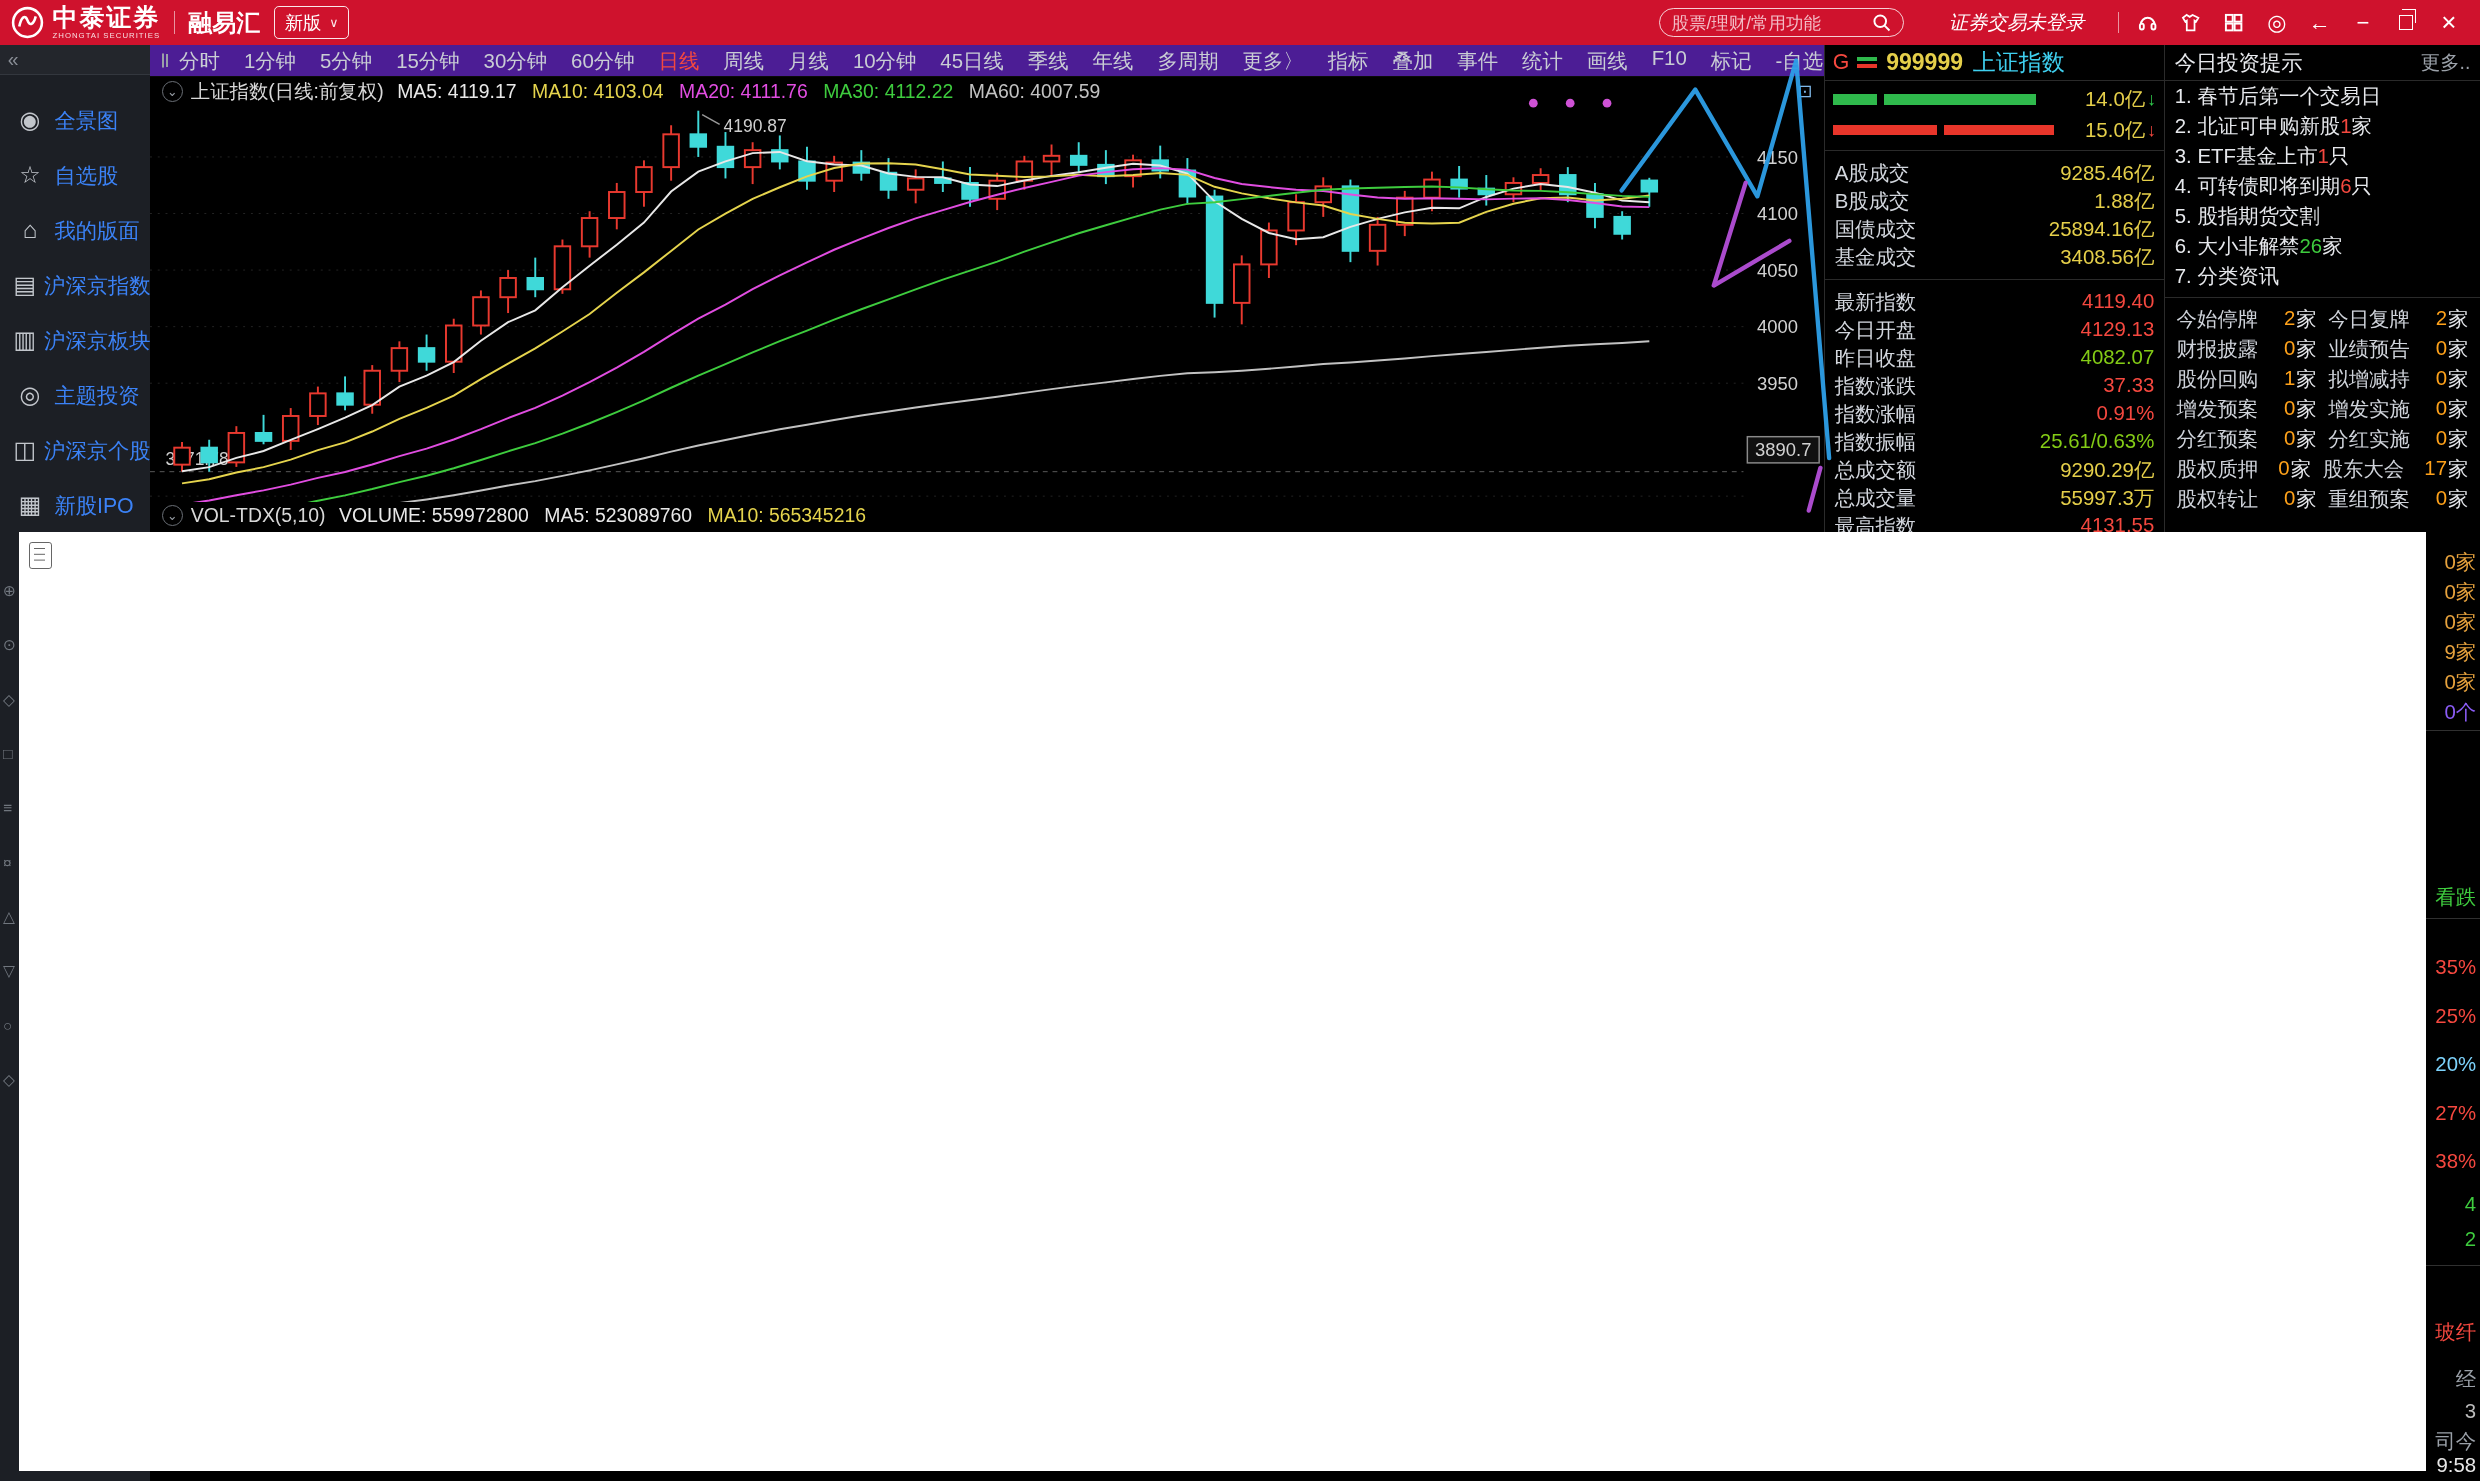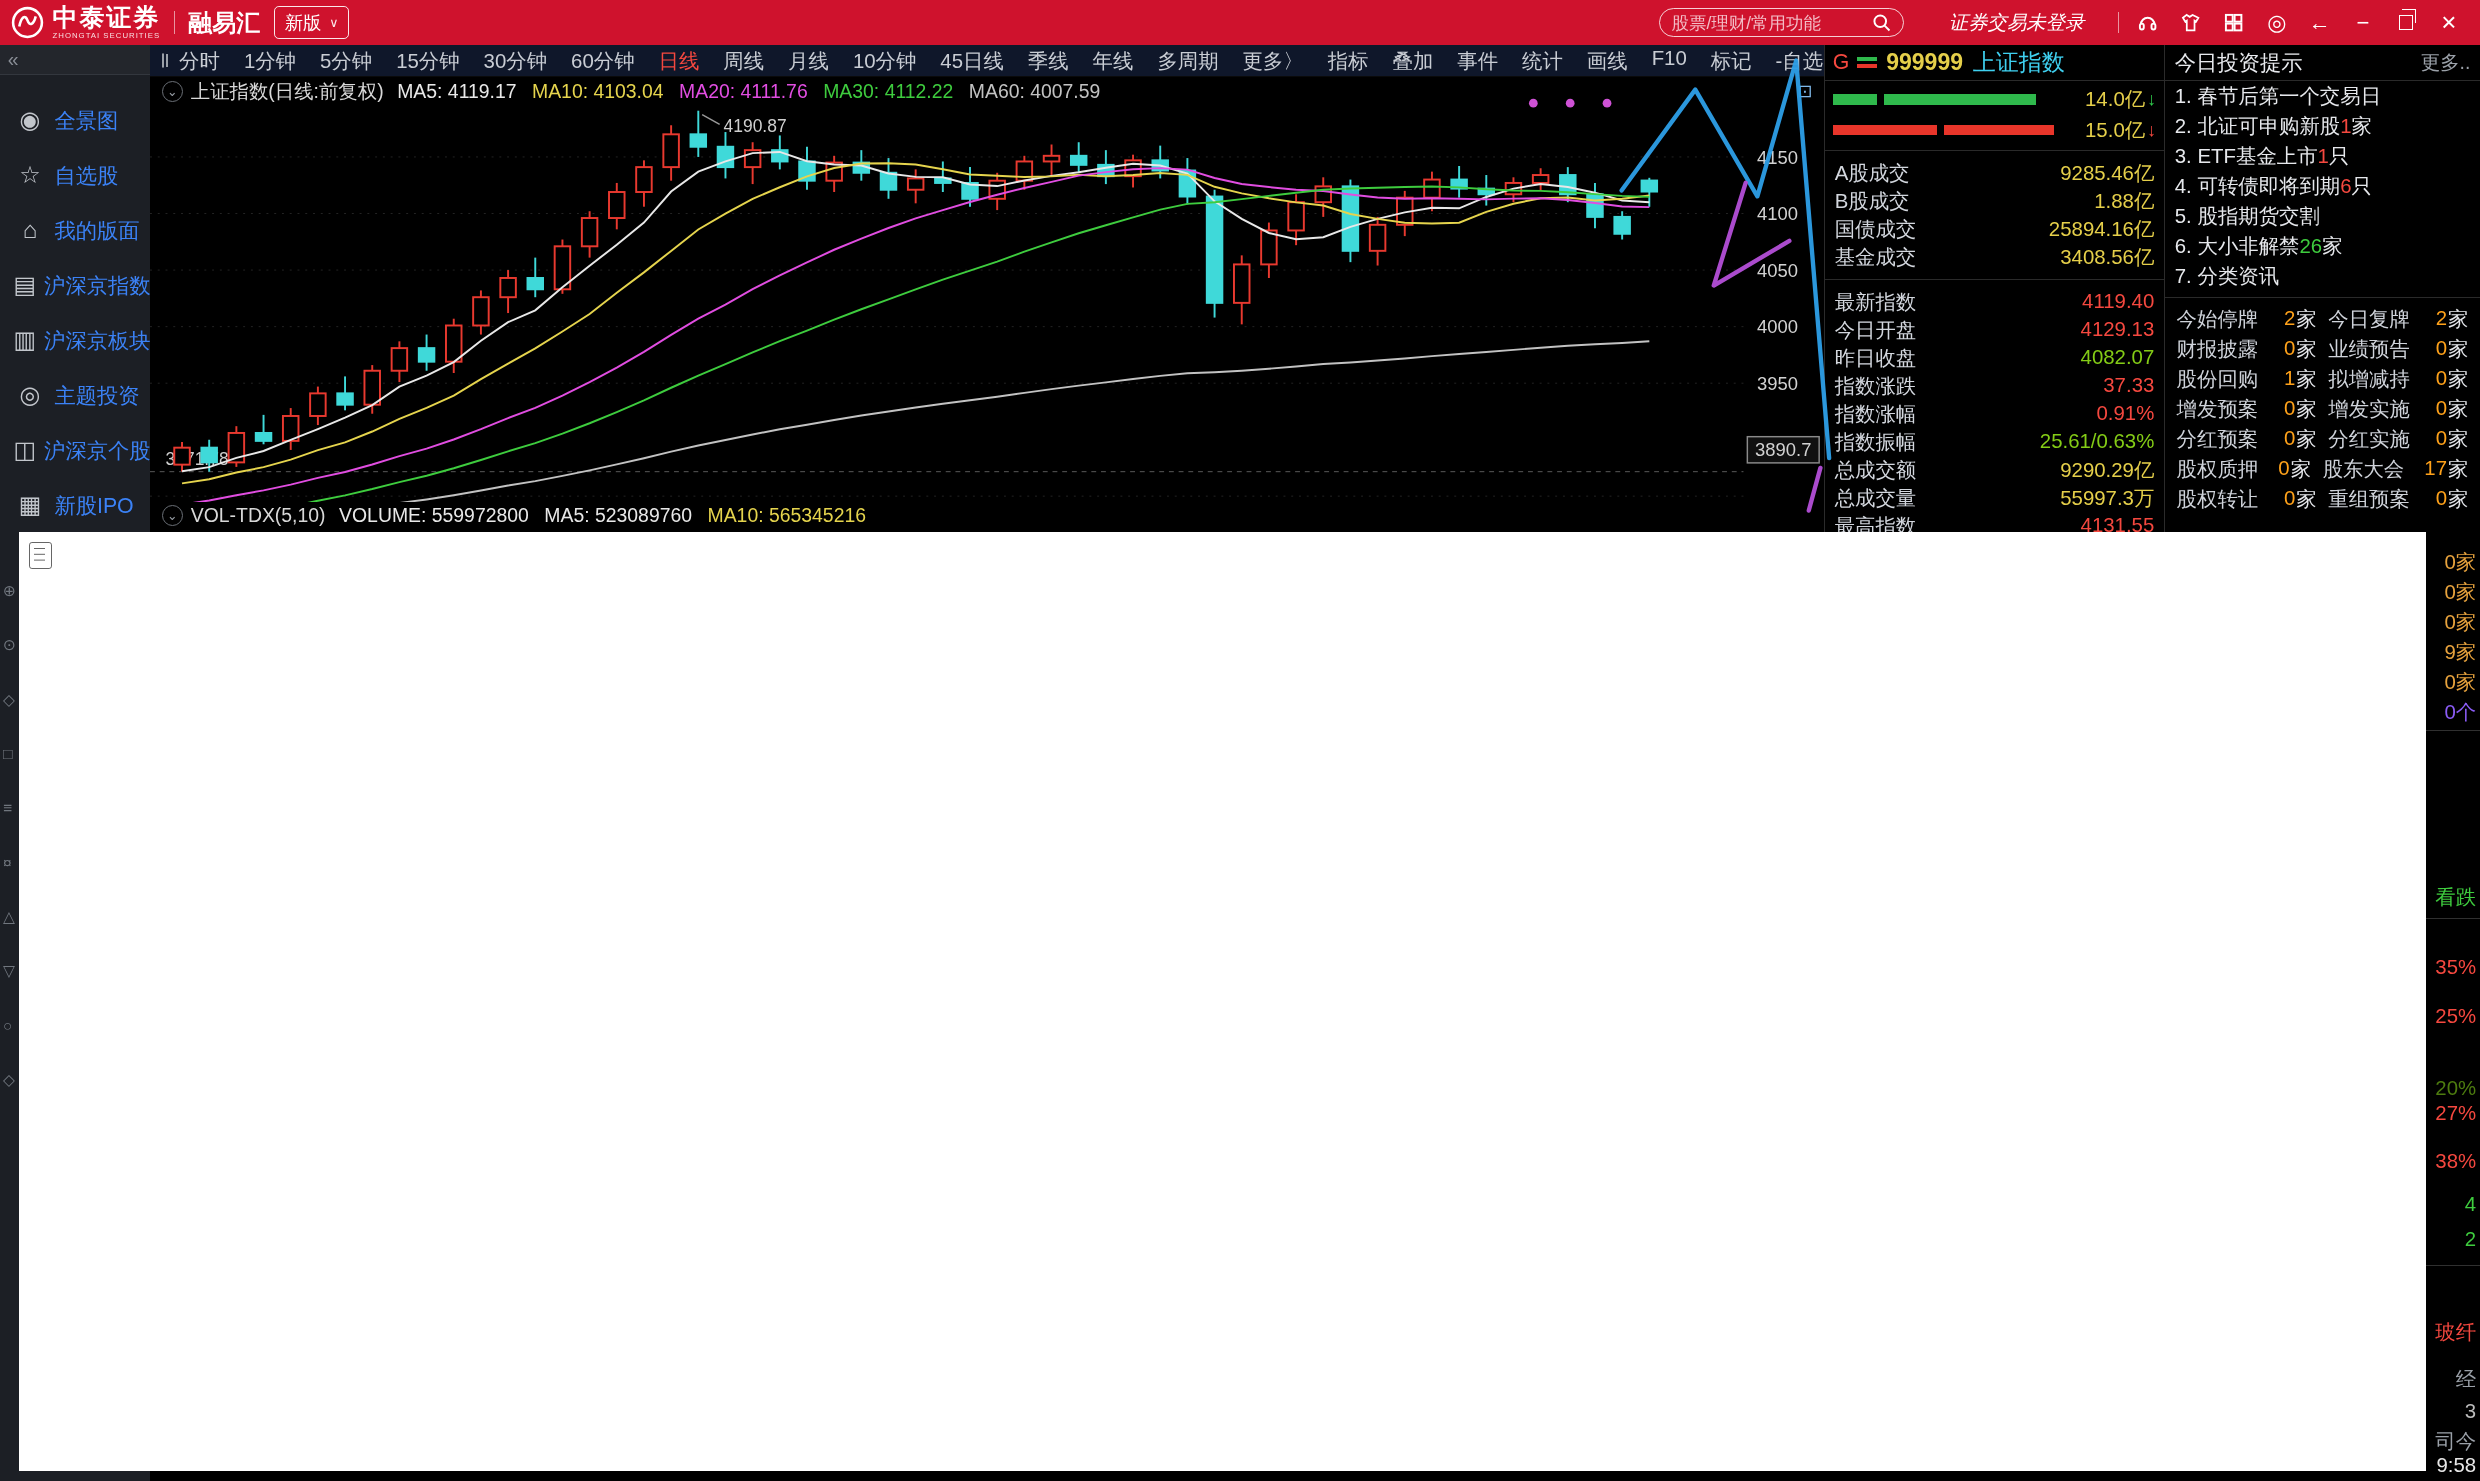--- a/index.html
+++ b/index.html
@@ -33,21 +33,21 @@
   
   #sidebar{position:absolute;left:0;top:45px;width:150px;height:1437px;background:#1c1f25;}
   #sb-collapse{height:29px;line-height:29px;color:#8a8f97;font-size:19.4px;padding-left:7.8px;border-bottom:1px solid #33373e;background:#23262c;}
   #sidebar-items{padding-top:17.5px;}
   .sb-item{height:55px;display:flex;align-items:center;padding-left:13.6px;cursor:pointer;}
   .sb-icon{width:33px;font-size:24px;color:#c2c6cc;text-align:center;}
   .sb-label{margin-left:7.8px;font-size:21.3px;color:#3b82f6;white-space:nowrap;}
 
   
   #chart-window{position:absolute;left:150px;top:45px;width:1674px;height:483px;background:#000;}
-  #chart-toolbar{height:31px;background:#0f172a;border-bottom:1px solid #0a0a0a;
+  #chart-toolbar{height:31px;background:#4c1d95;border-bottom:1px solid #0a0a0a;
     display:flex;align-items:center;padding:0 11.6px;}
   .layout-icon{width:16.5px;height:12.6px;border:1.9px solid #9aa0a8;border-radius:1.9px;margin-right:15.5px;position:relative;}
   .layout-icon::after{content:"";position:absolute;left:3.9px;top:0;width:1.9px;height:12.6px;background:#9aa0a8;}
   .period{font-size:20.4px;color:#c9cdd4;margin-right:24px;cursor:pointer;white-space:nowrap;}
   .period.active{color:#f5483f;}
   #toolbar-right{margin-left:auto;display:flex;gap:24px;font-size:20.4px;color:#c9cdd4;}
   #toolbar-right span{cursor:pointer;white-space:nowrap;}
 
   #ma-header{height:29px;display:flex;align-items:center;padding:0 11.6px;font-size:19.4px;color:#d8d8d8;}
   .chev-circle{width:19.4px;height:19.4px;border-radius:50%;border:1.5px solid #6a6f76;color:#9aa0a8;
@@ -600,21 +600,21 @@
   <div id="right-strip">
       <div class="frag" style="top: 15.5px; color: rgb(232, 163, 61);">0家</div>
       <div class="frag" style="top: 46px; color: rgb(232, 163, 61);">0家</div>
       <div class="frag" style="top: 76px; color: rgb(232, 163, 61);">0家</div>
       <div class="frag" style="top: 106px; color: rgb(232, 163, 61);">9家</div>
       <div class="frag" style="top: 136px; color: rgb(232, 163, 61);">0家</div>
       <div class="frag" style="top: 166px; color: #8b5cf6;">0个</div>
       <div class="frag" style="top: 351px; color: rgb(62, 204, 62);">看跌</div>
       <div class="frag" style="top: 424px; color: rgb(245, 72, 63);">35%</div>
       <div class="frag" style="top: 473px; color: rgb(245, 72, 63);">25%</div>
-      <div class="frag" style="top: 545px; color: #4d7c0f;">20%</div>
+      <div class="frag" style="top: 521px; color: #7dd3fc;">20%</div>
       <div class="frag" style="top: 570px; color: rgb(245, 72, 63);">27%</div>
       <div class="frag" style="top: 618px; color: rgb(245, 72, 63);">38%</div>
       <div class="frag" style="top: 661px; color: rgb(62, 204, 62);">4</div>
       <div class="frag" style="top: 696px; color: rgb(62, 204, 62);">2</div>
       <div class="frag" style="top: 786px; color: rgb(245, 72, 63);">玻纤</div>
       <div class="frag" style="top: 833px; color: rgb(154, 160, 168);">经</div>
       <div class="frag" style="top: 868px; color: rgb(187, 187, 187);">3</div>
       <div class="frag" style="top: 895px; color: rgb(154, 160, 168);">司今</div>
       <div class="frag" style="top: 922px; color: rgb(232, 232, 232);">9:58</div>
       <div class="frag-div" style="top: 198px;"></div>

